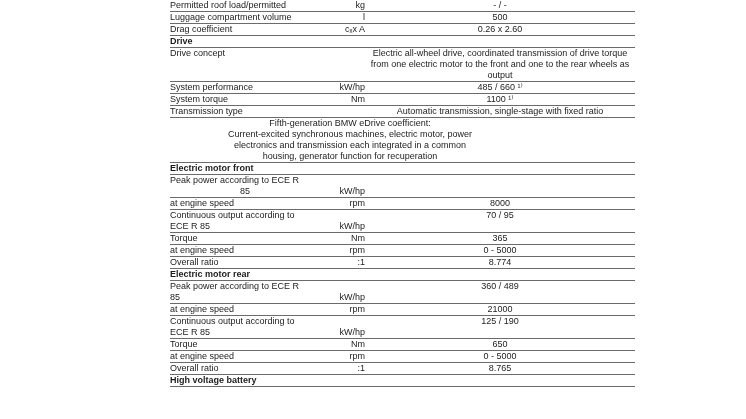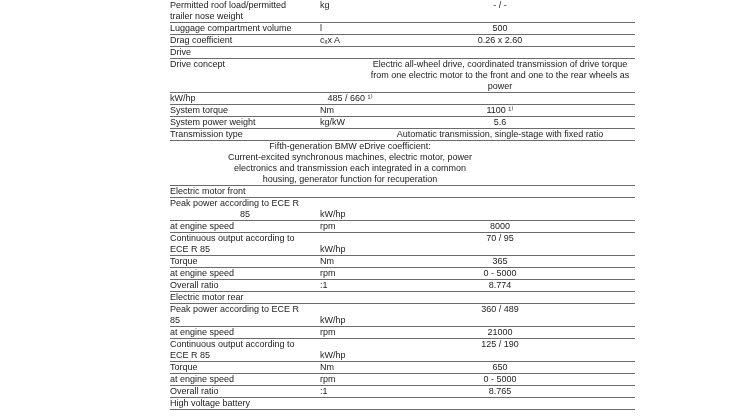--- a/index.html
+++ b/index.html
@@ -19,39 +19,38 @@
     position: absolute;
     left: 170px; top: 0;
     width: 465px;
   }
   .row {
     display: flex;
     border-bottom: 1px solid #6b6b6b;
   }
   .cell { flex: none; }
   .cell.label { width: 150px; text-align: left; }
-  .cell.unit  { width: 45px;  text-align: left; }
+  .cell.unit  { width: 45px;  text-align: right; }
   .cell.value { width: 270px; text-align: center; white-space: nowrap; }
   .ln {
     height: 11px;
     line-height: 11.2px;
     font-size: 9px;
   }
-  .row.section .ln { font-weight: normal; }
+  .row.section .ln { font-weight: bold; }
   .ln.center { text-align: center; }
 </style>
 </head>
 <body>
 
 <div class="page">
   <div class="spec-table">
       <div class="row">
         <div class="cell label">
           <div class="ln">Permitted roof load/permitted</div>
-          <div class="ln">trailer nose weight</div>
         </div>
         <div class="cell unit">
           <div class="ln">kg</div>
         </div>
         <div class="cell value">
           <div class="ln">- / -</div>
         </div>
       </div>
       <div class="row">
         <div class="cell label">
@@ -81,51 +80,43 @@
         </div>
       </div>
       <div class="row">
         <div class="cell label">
           <div class="ln">Drive concept</div>
         </div>
         <div class="cell unit"></div>
         <div class="cell value">
           <div class="ln">Electric all-wheel drive, coordinated transmission of drive torque</div>
           <div class="ln">from one electric motor to the front and one to the rear wheels as</div>
-          <div class="ln">power</div>
-        </div>
-      </div>
-      <div class="row">
+          <div class="ln">output</div>
+        </div>
+      </div>
+      <div class="row">
+        <div class="cell label">
+          <div class="ln">System performance</div>
+        </div>
         <div class="cell unit">
           <div class="ln">kW/hp</div>
         </div>
         <div class="cell value">
           <div class="ln">485 / 660 ¹⁾</div>
         </div>
       </div>
       <div class="row">
         <div class="cell label">
           <div class="ln">System torque</div>
         </div>
         <div class="cell unit">
           <div class="ln">Nm</div>
         </div>
         <div class="cell value">
           <div class="ln">1100 ¹⁾</div>
-        </div>
-      </div>
-      <div class="row">
-        <div class="cell label">
-          <div class="ln">System power weight</div>
-        </div>
-        <div class="cell unit">
-          <div class="ln">kg/kW</div>
-        </div>
-        <div class="cell value">
-          <div class="ln">5.6</div>
         </div>
       </div>
       <div class="row">
         <div class="cell label">
           <div class="ln">Transmission type</div>
         </div>
         <div class="cell unit"></div>
         <div class="cell value">
           <div class="ln">Automatic transmission, single-stage with fixed ratio</div>
         </div>

